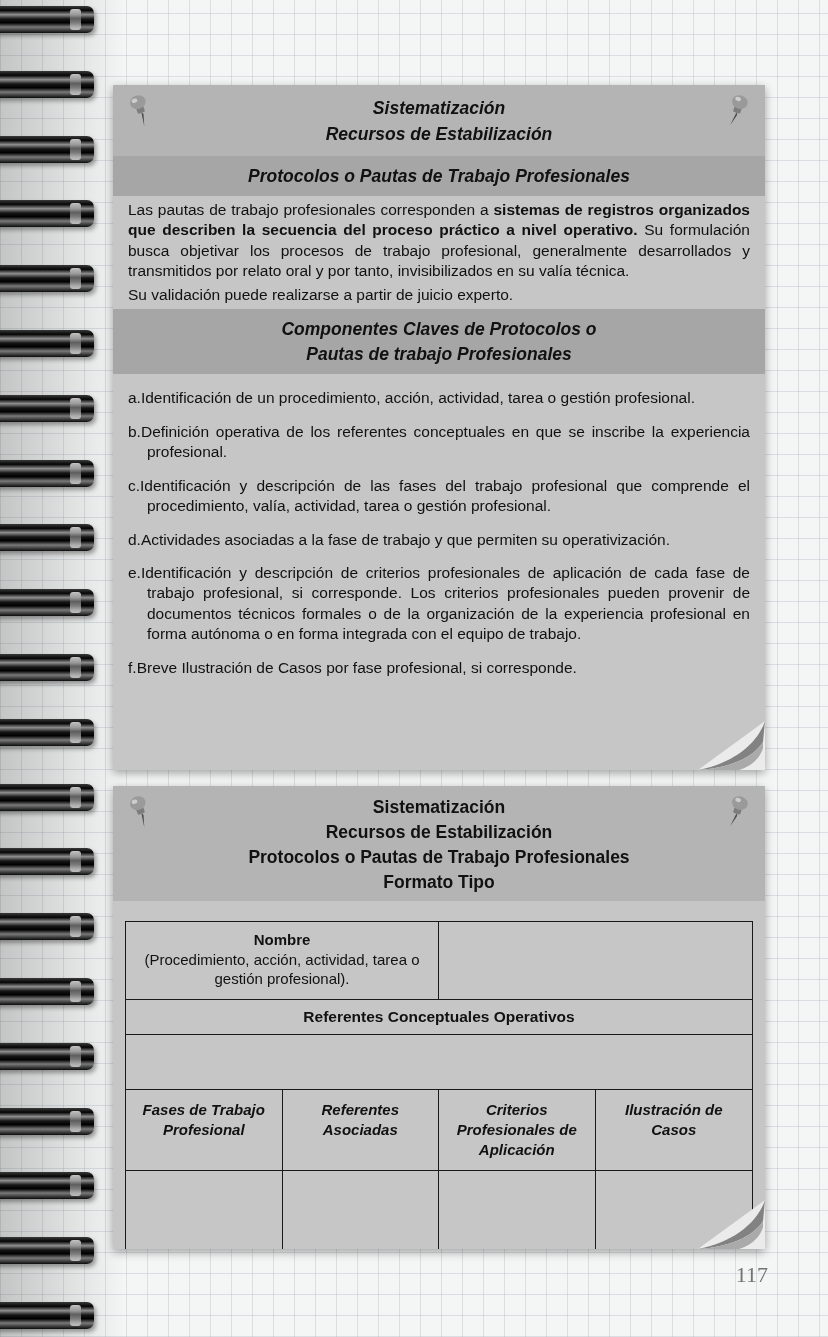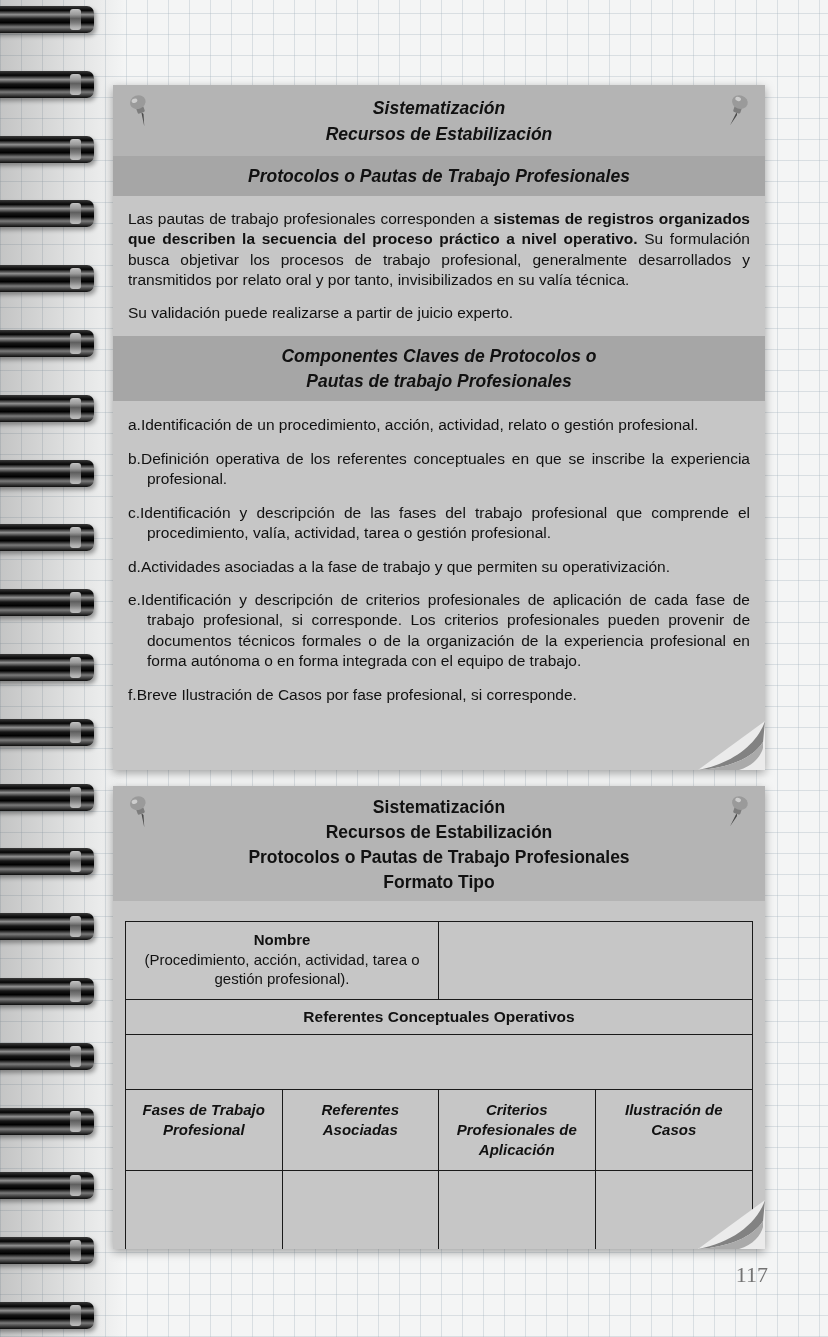--- a/index.html
+++ b/index.html
@@ -53,21 +53,21 @@
     padding: 10px 0 8px;
   }
   .band {
     background: #a6a6a6; text-align: center;
     font-weight: bold; font-style: italic;
     font-size: 17.5px; line-height: 1.4;
     padding: 8px 0;
   }
 
   .card1-body { padding: 1px 15px; }
-  .para { font-size: 15.5px; line-height: 1.32; text-align: justify; margin: 12px 0; }
+  .para { font-size: 15.5px; line-height: 1.32; text-align: justify; margin: 3px 0; }
 
   .list { padding: 1px 15px; }
   .list-item {
     font-size: 15.5px; line-height: 1.32; text-align: justify;
     margin: 13px 0; padding-left: 19px; text-indent: -19px;
   }
 
   .curl { position: absolute; right: 0; bottom: 0; width: 70px; height: 54px; z-index: 2; }
 
   .card2-title {
@@ -163,21 +163,21 @@
     <p class="para"><span>Las pautas de trabajo profesionales corresponden a </span><b>sistemas de registros organizados que describen la secuencia del proceso práctico a nivel operativo.</b><span> Su formulación busca objetivar los procesos de trabajo profesional, generalmente desarrollados y transmitidos por relato oral y por tanto, invisibilizados en su valía técnica.</span></p>
     <p class="para">Su validación puede realizarse a partir de juicio experto.</p>
   </div>
 
   <div class="band">
     <div>Componentes Claves de Protocolos o</div>
     <div>Pautas de trabajo Profesionales</div>
   </div>
 
   <div class="list">
-    <div class="list-item"><span>a.</span><span>Identificación de un procedimiento, acción, actividad, relato o gestión profesional.</span></div>
+    <div class="list-item"><span>a.</span><span>Identificación de un procedimiento, acción, actividad, tarea o gestión profesional.</span></div>
     <div class="list-item"><span>b.</span><span>Definición operativa de los referentes conceptuales en que se inscribe la experiencia profesional.</span></div>
     <div class="list-item"><span>c.</span><span>Identificación y descripción de las fases del trabajo profesional que comprende el procedimiento, valía, actividad, tarea o gestión profesional.</span></div>
     <div class="list-item"><span>d.</span><span>Actividades asociadas a la fase de trabajo y que permiten su operativización.</span></div>
     <div class="list-item"><span>e.</span><span>Identificación y descripción de criterios profesionales de aplicación de cada fase de trabajo profesional, si corresponde. Los criterios profesionales pueden provenir de documentos técnicos formales o de la organización de la experiencia profesional en forma autónoma o en forma integrada con el equipo de trabajo.</span></div>
     <div class="list-item"><span>f.</span><span>Breve Ilustración de Casos por fase profesional, si corresponde.</span></div>
   </div>
 
   <svg class="curl" viewBox="0 0 70 54">
     <polygon points="70,5 70,54 3,54" fill="#ebebeb"></polygon>
     <path d="M70,5 C62,29 36,48 3,54 C34,52 58,42 68,26 Z" fill="#828282"></path>

